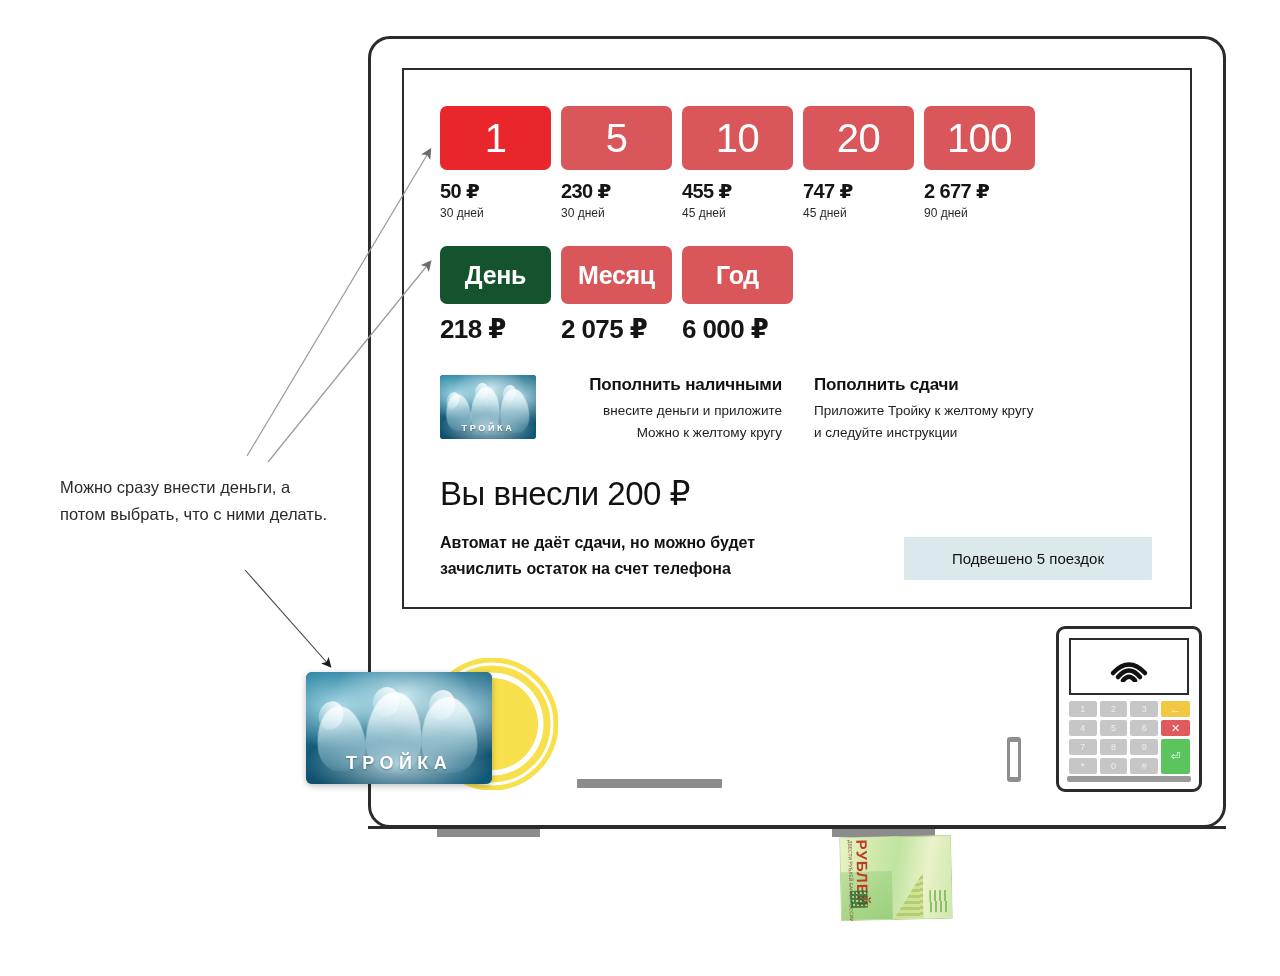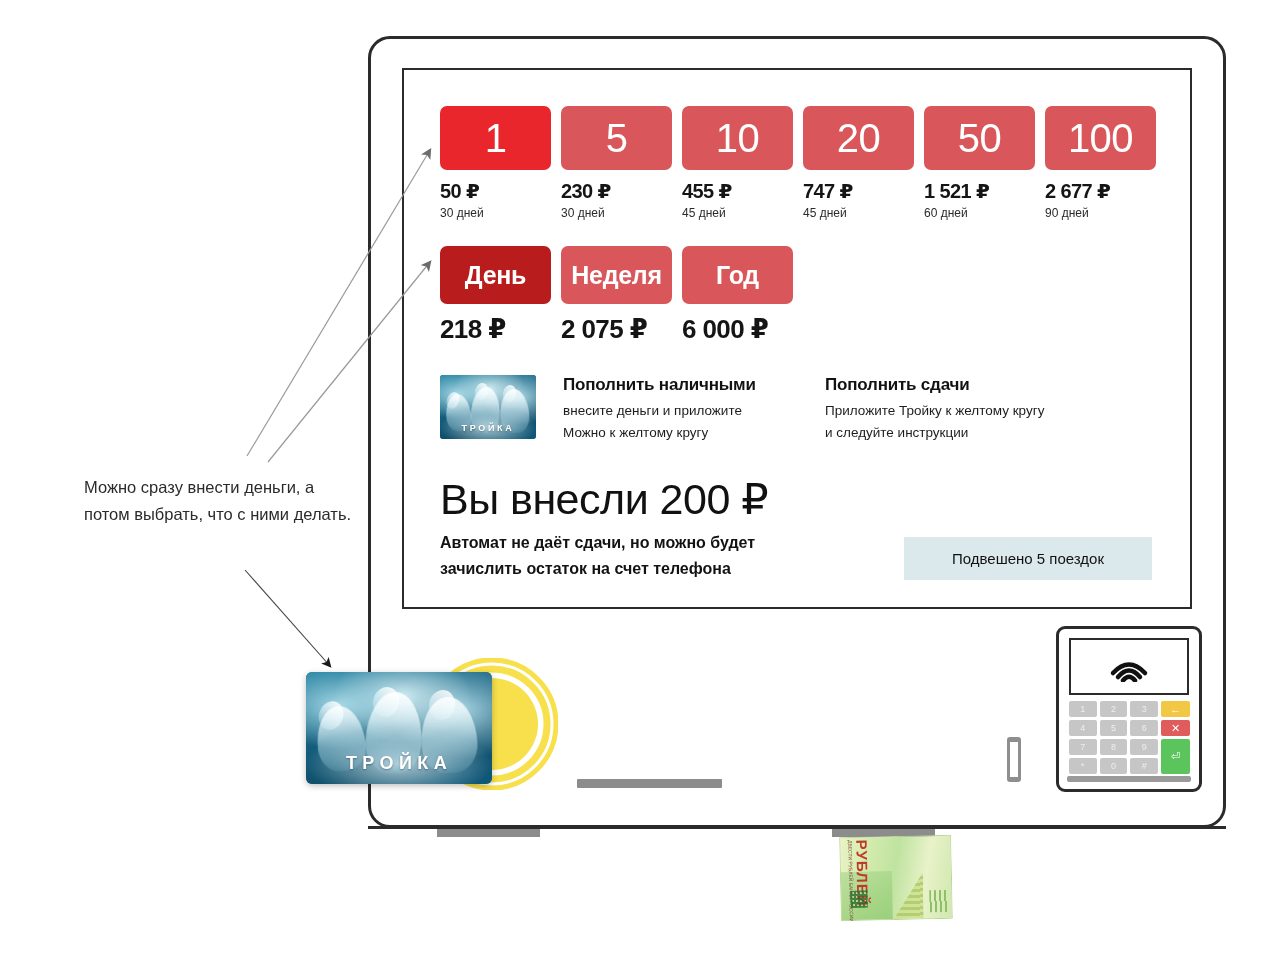--- a/index.html
+++ b/index.html
@@ -27,35 +27,35 @@
   .tile.dim{background:#d9575a;}
   .tile-price{font-size:20px;font-weight:700;letter-spacing:-0.6px;margin-top:9px;color:#151515;white-space:nowrap;}
   .tile-sub{font-size:12px;color:#2a2a2a;margin-top:3px;}
 
   
   .period-row{display:flex;margin-top:26px;}
   .period-col{width:121px;flex:0 0 121px;}
   .period{height:58px;border-radius:7px;width:111px;
           display:flex;align-items:center;justify-content:center;
           color:#fff;font-size:25px;font-weight:700;letter-spacing:-0.3px;}
-  .period.sel{background:#b91c1c;}
+  .period.sel{background:#14532d;}
   .period.dim{background:#d9575a;}
   .period-price{font-size:26px;font-weight:700;letter-spacing:-0.6px;margin-top:10px;color:#151515;white-space:nowrap;}
 
   
   .topup{display:flex;margin-top:30px;}
   .troika-mini{width:96px;height:64px;flex:0 0 96px;border-radius:3px;overflow:hidden;position:relative;}
   .topup-block{margin-left:0;}
-  .topup-block.a{width:230px;margin-left:27px;}
+  .topup-block.a{width:230px;margin-left:16px;text-align:right;}
   .topup-block.b{width:240px;margin-left:32px;}
   .topup-h{font-size:17px;font-weight:700;color:#121212;letter-spacing:-0.2px;}
   .topup-l{font-size:13.5px;color:#1d1d1d;margin-top:6px;line-height:1.45;}
 
   
-  .paid{position:absolute;left:36px;top:404px;font-size:43px;font-weight:400;color:#111;letter-spacing:-0.5px;}
+  .paid{position:absolute;left:36px;top:404px;font-size:33px;font-weight:400;color:#111;letter-spacing:-0.5px;}
   .notice{position:absolute;left:36px;top:460px;font-size:16px;font-weight:700;color:#121212;line-height:1.6;}
   .badge{position:absolute;left:500px;top:467px;width:248px;height:43px;background:#dce9ec;
          display:flex;align-items:center;justify-content:center;font-size:15px;color:#121212;}
 
   
   .troika{position:relative;background:#737373;overflow:hidden;}
   .troika .sky{position:absolute;inset:0;
     background:
       radial-gradient(ellipse 60% 55% at 18% 30%, rgba(190,235,245,.85), rgba(190,235,245,0) 70%),
       radial-gradient(ellipse 55% 60% at 52% 22%, rgba(225,248,252,.9), rgba(225,248,252,0) 68%),
@@ -121,21 +121,21 @@
   .note .rub{position:absolute;left:30px;top:2px;transform:rotate(90deg);transform-origin:left top;
       color:#c0392b;font-size:15px;font-weight:700;letter-spacing:1px;white-space:nowrap;}
   .note .rub small{display:block;font-size:5px;font-weight:400;letter-spacing:0;color:#7a4a3a;}
   .note .stairs{position:absolute;right:28px;bottom:0;width:30px;height:46px;
       background:repeating-linear-gradient(0deg,#cfe08c 0 3px,#a9c96a 3px 6px);opacity:.85;
       clip-path:polygon(0 100%,100% 0,100% 100%);}
   .note .bars{position:absolute;right:4px;bottom:6px;width:18px;height:22px;
       background:repeating-linear-gradient(90deg,#8fbf6a 0 2px,transparent 2px 5px);}
 
   
-  .annot{position:absolute;left:60px;top:474px;width:270px;font-size:16.5px;line-height:1.62;color:#2b2b2b;margin-left:24px;}
+  .annot{position:absolute;left:60px;top:474px;width:270px;font-size:16.5px;line-height:1.62;color:#2b2b2b;}
   .arrows{position:absolute;left:0;top:0;width:1280px;height:976px;pointer-events:none;}
 </style>
 </head>
 <body>
 
 <div class="stage">
 
   <div class="kiosk"></div>
 
   <div class="screen">
@@ -156,38 +156,33 @@
           <div class="tile dim">10</div>
           <div class="tile-price">455 ₽</div>
           <div class="tile-sub">45 дней</div>
         </div>
         <div class="tile-col">
           <div class="tile dim">20</div>
           <div class="tile-price">747 ₽</div>
           <div class="tile-sub">45 дней</div>
         </div>
         <div class="tile-col">
-          <div class="tile dim">50</div>
-          <div class="tile-price">1 521 ₽</div>
-          <div class="tile-sub">60 дней</div>
-        </div>
-        <div class="tile-col">
           <div class="tile dim">100</div>
           <div class="tile-price">2 677 ₽</div>
           <div class="tile-sub">90 дней</div>
         </div>
       </div>
 
       <div class="period-row">
         <div class="period-col">
           <div class="period sel">День</div>
           <div class="period-price">218 ₽</div>
         </div>
         <div class="period-col">
-          <div class="period dim">Неделя</div>
+          <div class="period dim">Месяц</div>
           <div class="period-price">2 075 ₽</div>
         </div>
         <div class="period-col">
           <div class="period dim">Год</div>
           <div class="period-price">6 000 ₽</div>
         </div>
       </div>
 
       <div class="topup">
         <div class="troika-mini troika">

